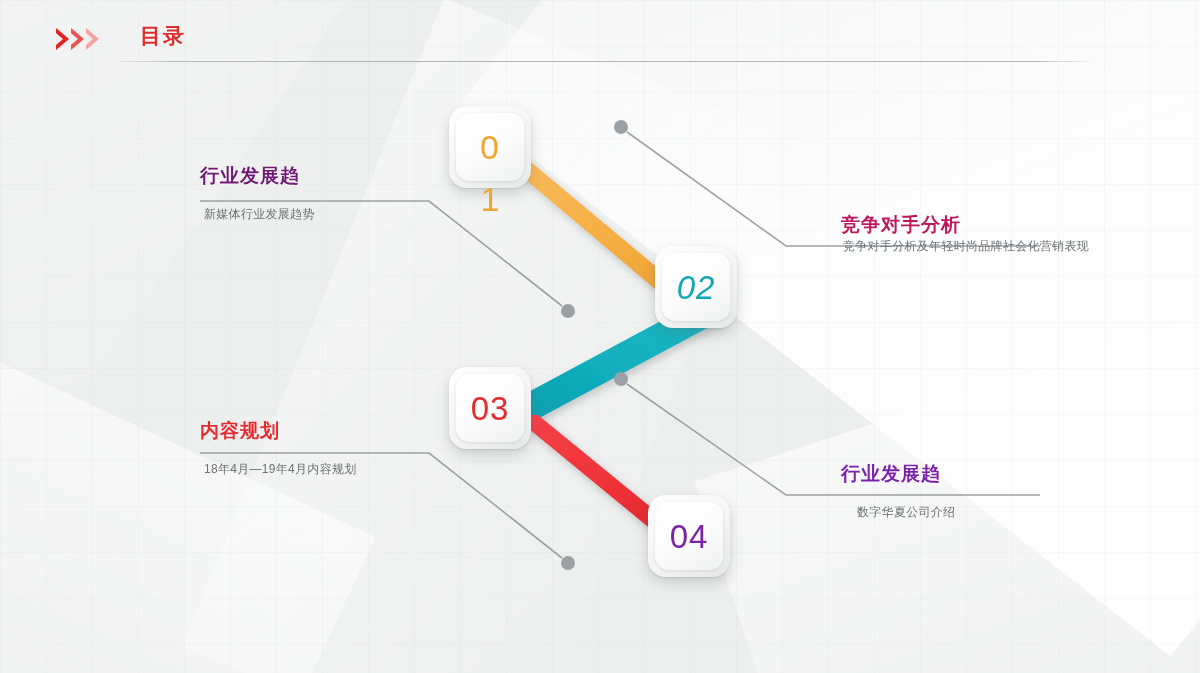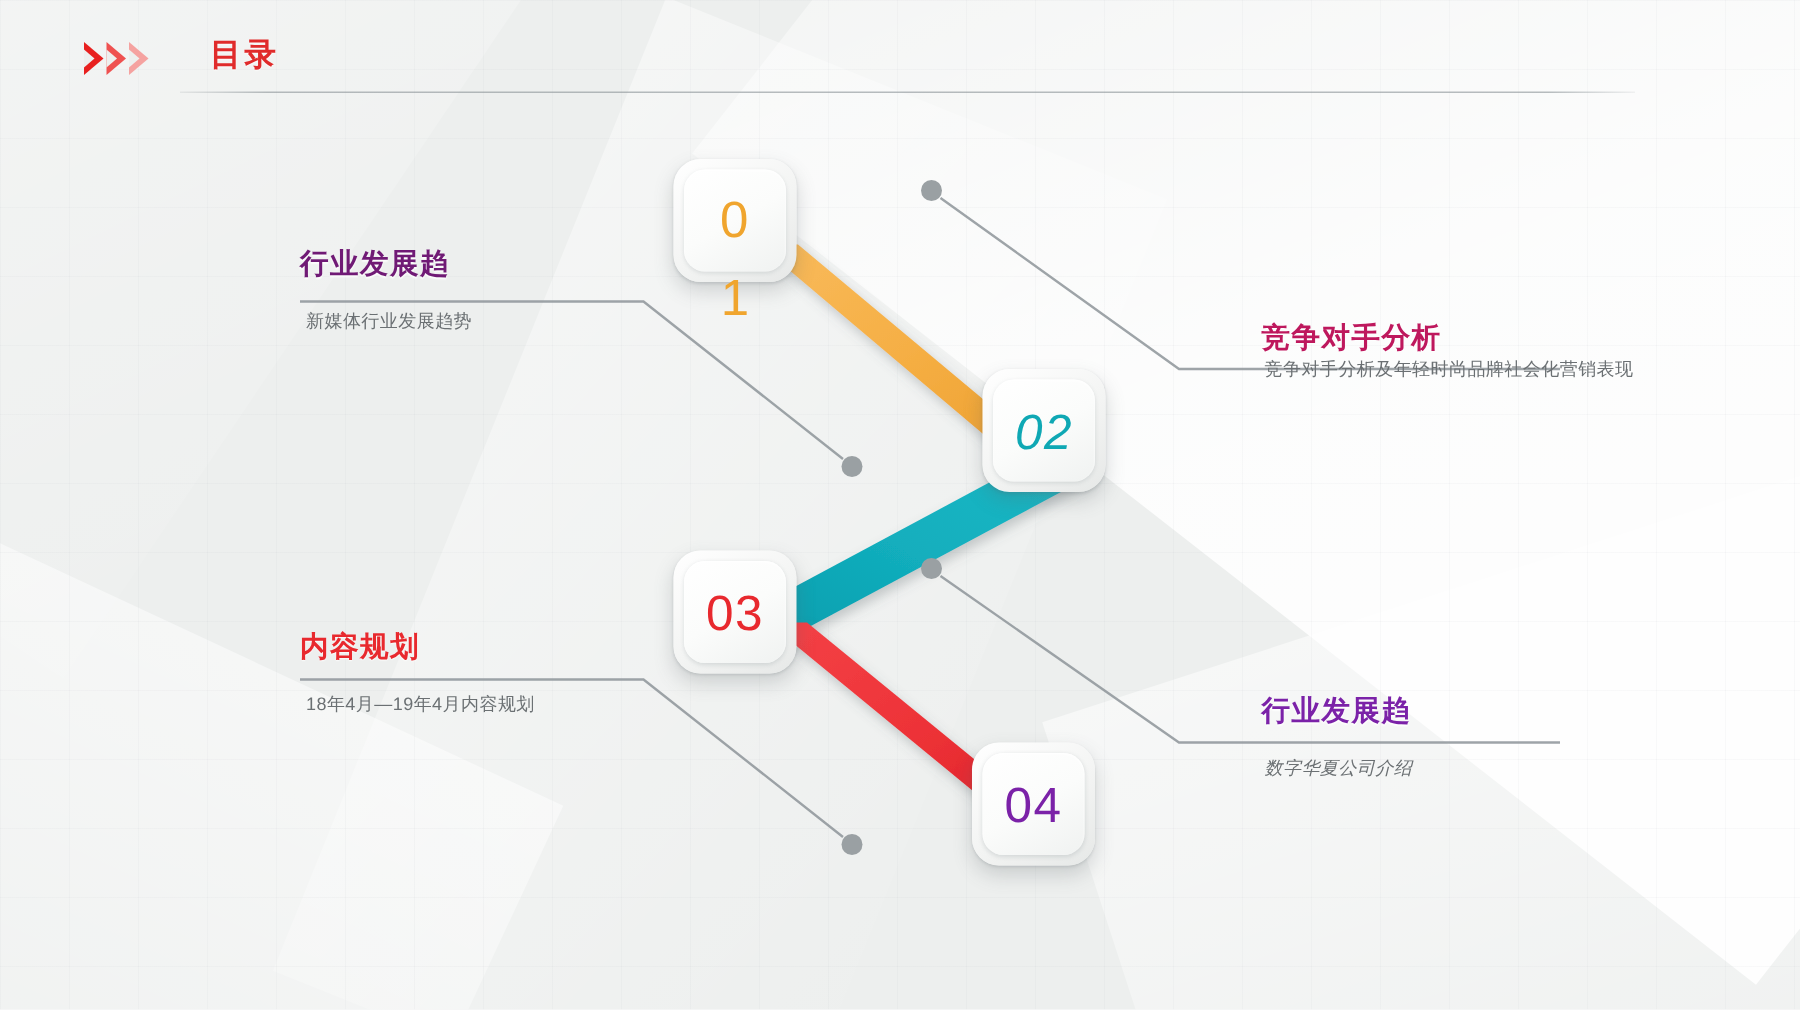--- a/index.html
+++ b/index.html
@@ -168,21 +168,21 @@
   .item-text.left { text-align: left; }
   .item-text.right { text-align: left; }
   .item-text.left .heading { margin-left: 0; }
   .txt01 { left: 200px; top: 163px; width: 260px; }
   .txt01 .desc { margin-top: 16px; margin-left: 4px; }
   .txt02 { left: 841px; top: 212px; width: 250px; }
   .txt02 .desc { margin-left: 2px; font-family: Liberation Mono, monospace; }
   .txt03 { left: 200px; top: 418px; width: 250px; }
   .txt03 .desc { margin-top: 16px; margin-left: 4px; }
   .txt04 { left: 841px; top: 461px; width: 250px; }
-  .txt04 .desc { margin-top: 16px; margin-left: 2px; font-style: italic; }
+  .txt04 .desc { margin-top: 16px; margin-left: 16px; }
 </style>
 </head>
 <body>
 
 <div class="slide">
 
   <div class="bg-layer">
     <div class="facet facet-tl"></div>
     <div class="facet facet-mid"></div>
     <div class="facet facet-bl"></div>

